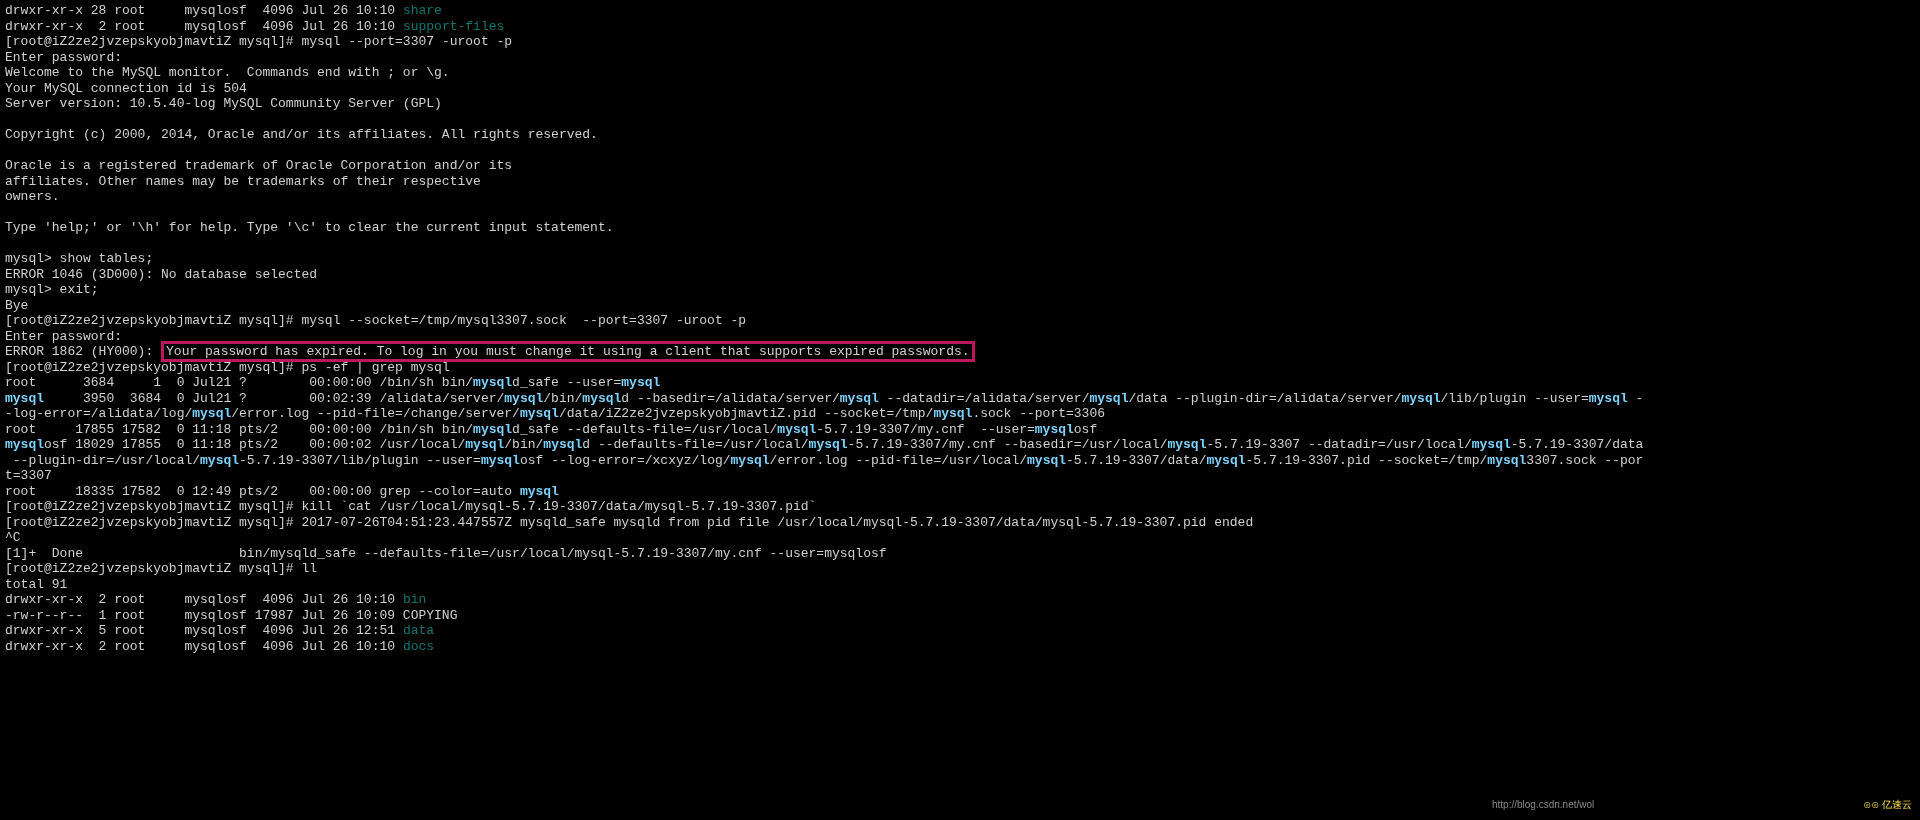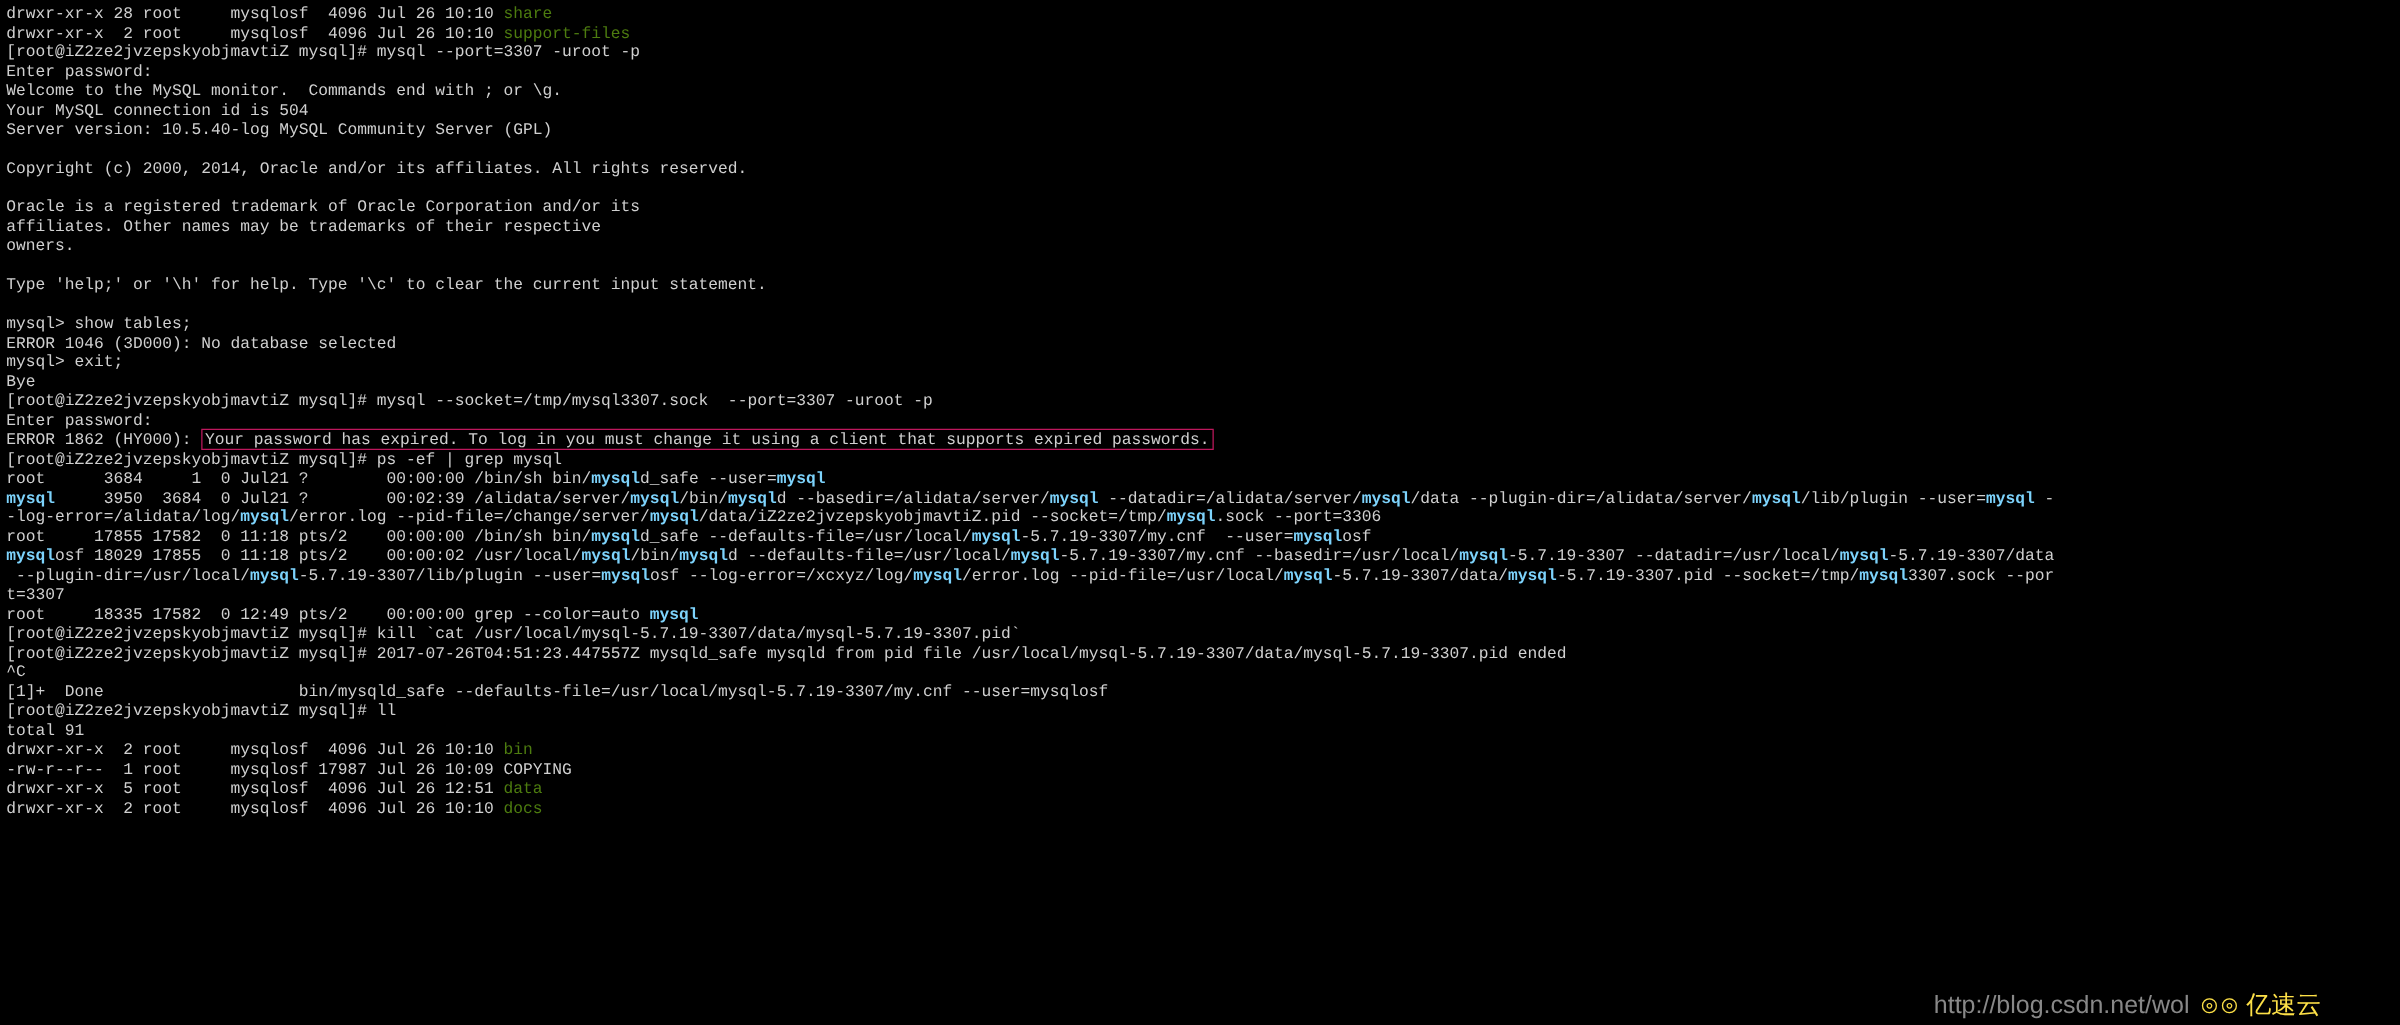--- a/index.html
+++ b/index.html
@@ -1,20 +1,20 @@
 <!DOCTYPE html>
 <html><head>
 <meta charset="utf-8">
 <style>
   html,body{margin:0;padding:0;background:#000;color:#d0d0d0;font-family:Consolas,"Courier New",monospace;font-size:13px;line-height:15.5px;width:1920px;height:820px;overflow:hidden}
   .term{padding:3px 5px;white-space:pre}
-  .blue{color:#4d7c0f}
+  .blue{color:#0f766e}
   .red{color:#7dd3fc;font-weight:bold}
-  .hlbox{border:1px solid #be185d;padding:0 2px}
-  .watermark{position:absolute;right:0;bottom:0;height:30px;width:420px;display:flex;align-items:center;justify-content:center;color:#888;font-family:Arial,sans-serif;font-size:20px;padding-right:8px;gap:8px}
+  .hlbox{border:3px solid #be185d;padding:0 2px}
+  .watermark{position:absolute;right:0;bottom:0;height:30px;width:420px;display:flex;align-items:center;justify-content:space-between;color:#888;font-family:Arial,sans-serif;font-size:10px;padding-right:8px;gap:8px}
   .logo{color:#fde047}
 </style>
 </head>
 <body>
 
 <div class="term"><span><span>drwxr-xr-x 28 root     mysqlosf  4096 Jul 26 10:10 </span><span class="blue">share</span></span>
 <span><span>drwxr-xr-x  2 root     mysqlosf  4096 Jul 26 10:10 </span><span class="blue">support-files</span></span>
 <span><span>[root@iZ2ze2jvzepskyobjmavtiZ mysql]# </span><span>mysql --port=3307 -uroot -p</span></span>
 <span>Enter password: </span>
 <span>Welcome to the MySQL monitor.  Commands end with ; or \g.</span>

